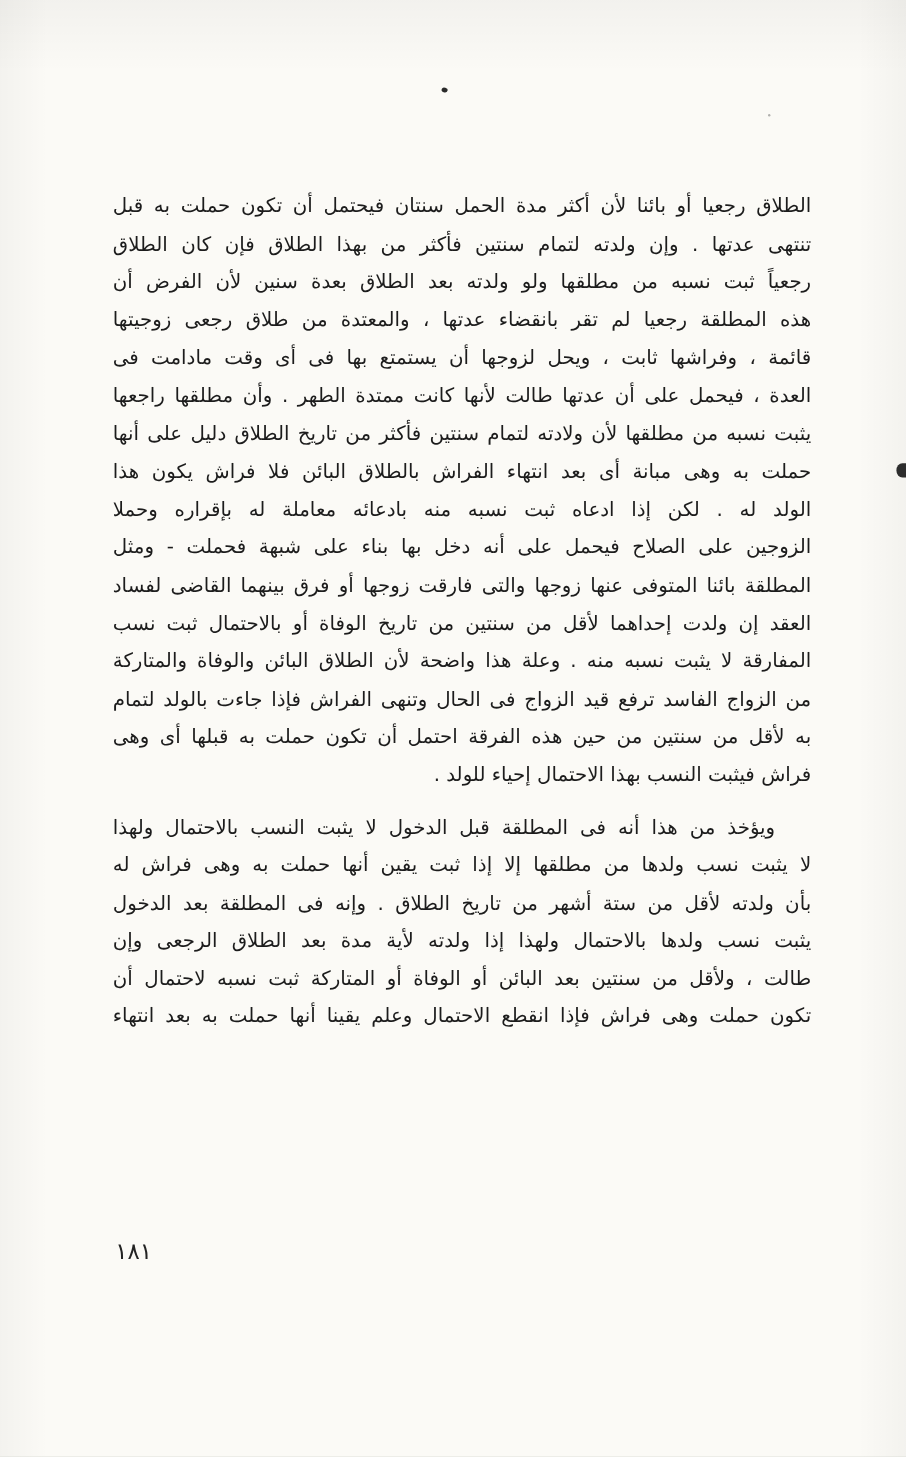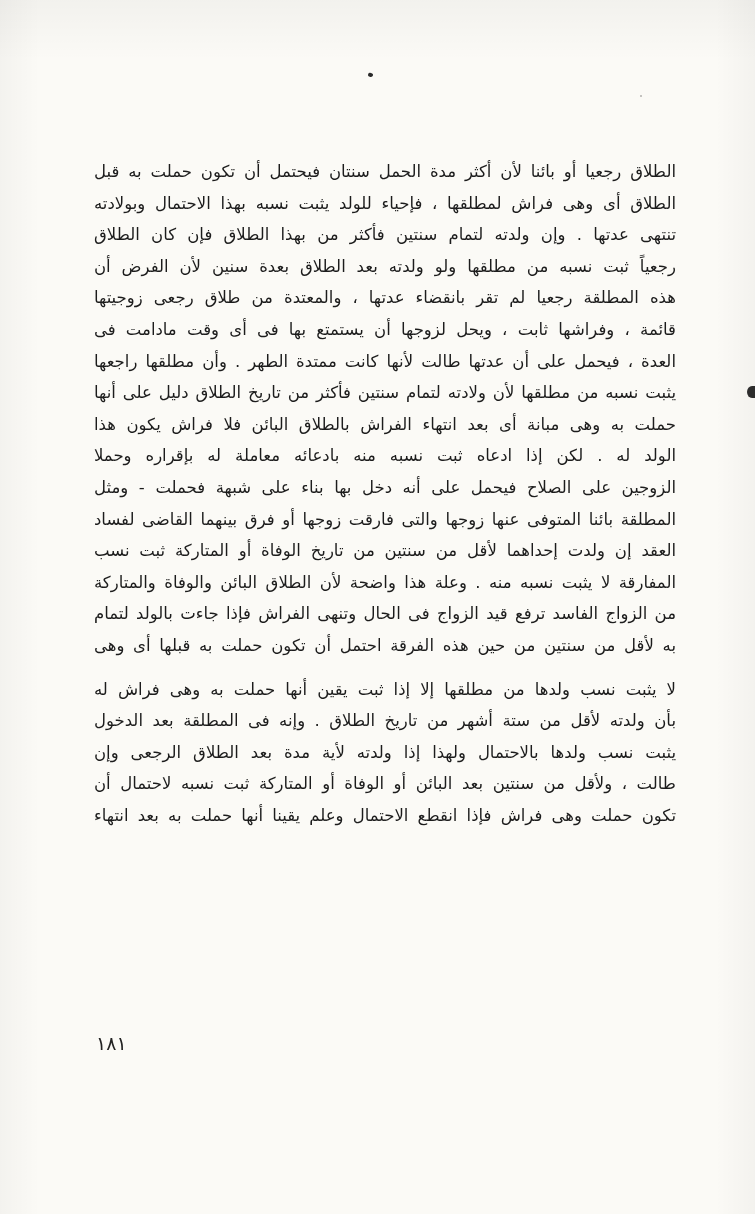--- a/index.html
+++ b/index.html
@@ -90,38 +90,39 @@
 <div class="scan-page">
 
   <span class="ink-dot-top"></span>
   <span class="speck-a"></span>
   <span class="edge-mark"></span>
 
   <div class="text-block" dir="rtl" lang="ar">
 
     <div class="paragraph">
       <div class="line">الطلاق رجعيا أو بائنا لأن أكثر مدة الحمل سنتان فيحتمل أن تكون حملت به قبل</div>
-      <div class="line">الطلاق أى وهى فراش لمطلقها ، فإحياء للولد يثبت نسبه بهذا الاحتمال وبولادته</div>
       <div class="line">تنتهى عدتها . وإن ولدته لتمام سنتين فأكثر من بهذا الطلاق فإن كان الطلاق</div>
       <div class="line">رجعياً ثبت نسبه من مطلقها ولو ولدته بعد الطلاق بعدة سنين لأن الفرض أن</div>
       <div class="line">هذه المطلقة رجعيا لم تقر بانقضاء عدتها ، والمعتدة من طلاق رجعى زوجيتها</div>
       <div class="line">قائمة ، وفراشها ثابت ، ويحل لزوجها أن يستمتع بها فى أى وقت مادامت فى</div>
       <div class="line">العدة ، فيحمل على أن عدتها طالت لأنها كانت ممتدة الطهر . وأن مطلقها راجعها</div>
       <div class="line">يثبت نسبه من مطلقها لأن ولادته لتمام سنتين فأكثر من تاريخ الطلاق دليل على أنها</div>
       <div class="line">حملت به وهى مبانة أى بعد انتهاء الفراش بالطلاق البائن فلا فراش يكون هذا</div>
       <div class="line">الولد له . لكن إذا ادعاه ثبت نسبه منه بادعائه معاملة له بإقراره وحملا</div>
       <div class="line">الزوجين على الصلاح فيحمل على أنه دخل بها بناء على شبهة فحملت - ومثل</div>
       <div class="line">المطلقة بائنا المتوفى عنها زوجها والتى فارقت زوجها أو فرق بينهما القاضى لفساد</div>
-      <div class="line">العقد إن ولدت إحداهما لأقل من سنتين من تاريخ الوفاة أو المتاركة ثبت نسب</div>
+      <div class="line">العقد إن ولدت إحداهما لأقل من سنتين من تاريخ الوفاة أو بالاحتمال ثبت نسب</div>
       <div class="line">المفارقة لا يثبت نسبه منه . وعلة هذا واضحة لأن الطلاق البائن والوفاة والمتاركة</div>
       <div class="line">من الزواج الفاسد ترفع قيد الزواج فى الحال وتنهى الفراش فإذا جاءت بالولد لتمام</div>
       <div class="line">به لأقل من سنتين من حين هذه الفرقة احتمل أن تكون حملت به قبلها أى وهى</div>
+      <div class="line ragged-end">فراش فيثبت النسب بهذا الاحتمال إحياء للولد .</div>
     </div>
 
     <div class="paragraph">
+      <div class="line indent-first">ويؤخذ من هذا أنه فى المطلقة قبل الدخول لا يثبت النسب بالاحتمال ولهذا</div>
       <div class="line">لا يثبت نسب ولدها من مطلقها إلا إذا ثبت يقين أنها حملت به وهى فراش له</div>
       <div class="line">بأن ولدته لأقل من ستة أشهر من تاريخ الطلاق . وإنه فى المطلقة بعد الدخول</div>
       <div class="line">يثبت نسب ولدها بالاحتمال ولهذا إذا ولدته لأية مدة بعد الطلاق الرجعى وإن</div>
       <div class="line">طالت ، ولأقل من سنتين بعد البائن أو الوفاة أو المتاركة ثبت نسبه لاحتمال أن</div>
       <div class="line">تكون حملت وهى فراش فإذا انقطع الاحتمال وعلم يقينا أنها حملت به بعد انتهاء</div>
     </div>
 
   </div>
 
   <div class="page-number">١٨١</div>

